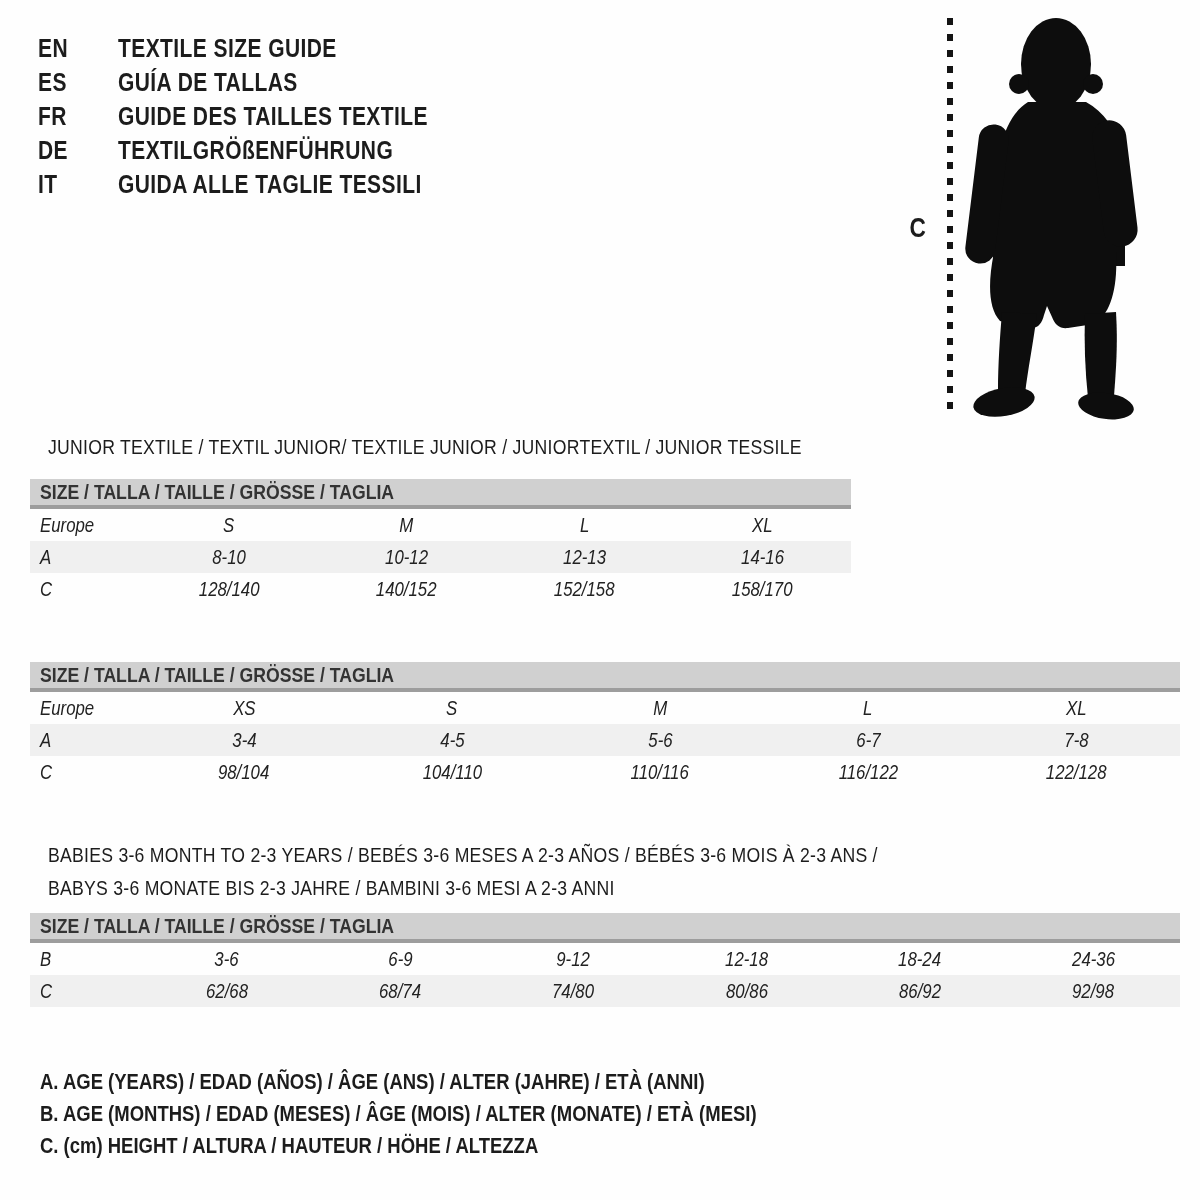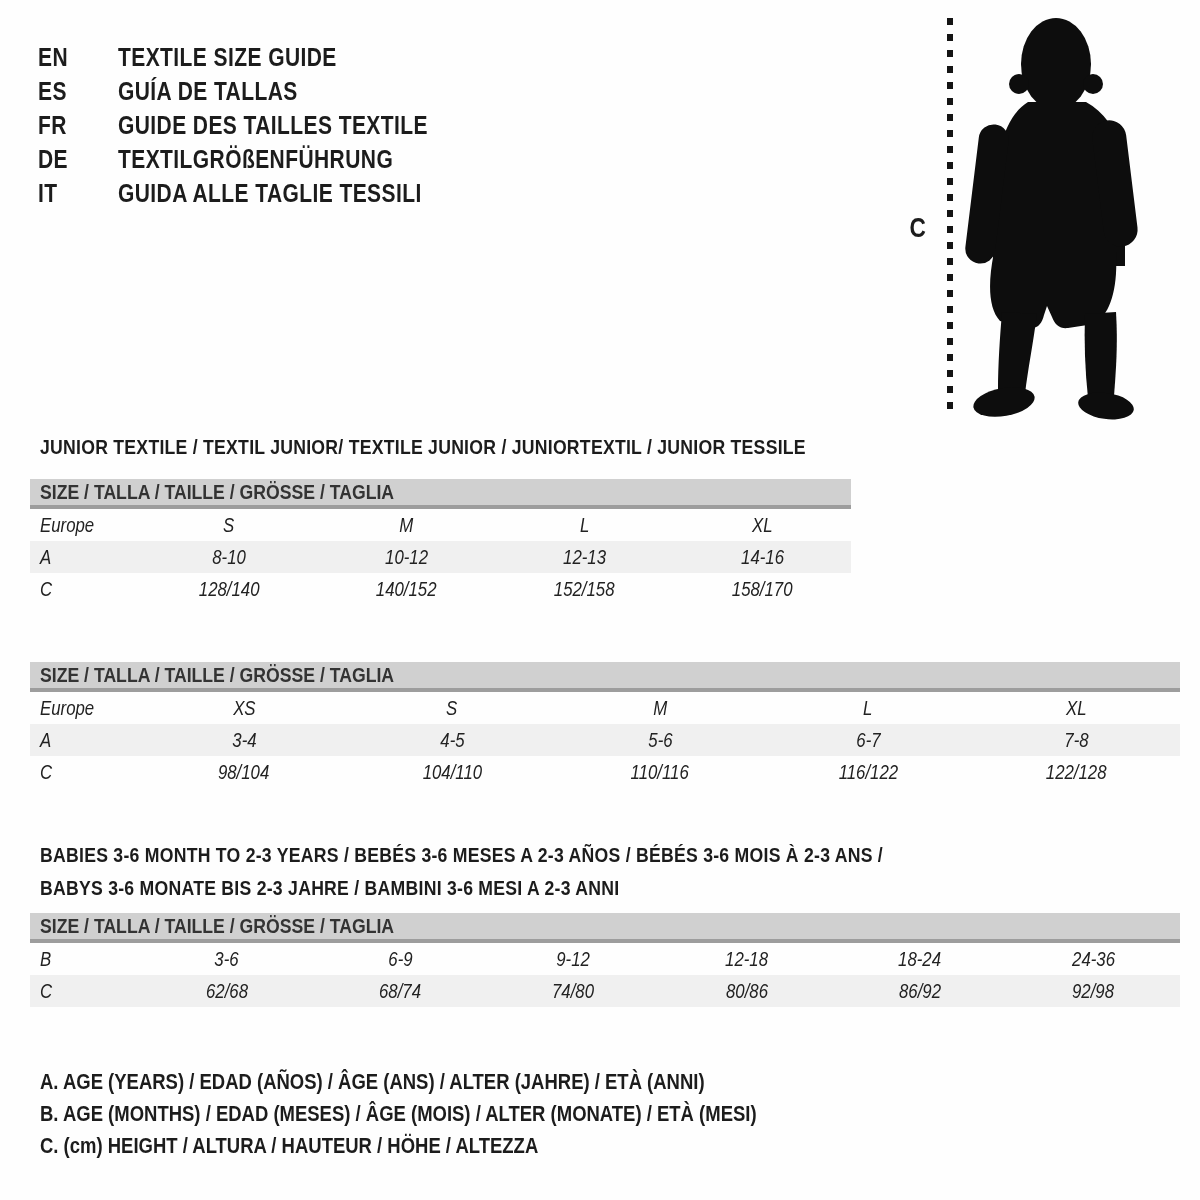--- a/index.html
+++ b/index.html
@@ -5,35 +5,35 @@
   html,body { margin:0; padding:0; background:#ffffff; }
   .page {
     position:relative; width:1200px; height:1200px; background:#fefefe;
     font-family:"Liberation Sans", sans-serif; color:#1c1c1c; overflow:hidden;
   }
   
   .cx  { display:inline-block; transform:scaleX(0.84); transform-origin:50% 50%; white-space:nowrap; }
   .cxl { display:inline-block; transform:scaleX(0.84); transform-origin:0 50%;  white-space:nowrap; }
 
   
-  .lang-block { position:absolute; left:38px; top:40px; }
+  .lang-block { position:absolute; left:38px; top:31px; }
   .lang-row   { display:flex; height:34px; align-items:center; font-weight:bold; font-size:25px; letter-spacing:0.5px; }
   .lang-code  { width:80px; }
 
   
   .measure-line {
     position:absolute; left:947px; top:18px; width:6px; height:400px;
     background:repeating-linear-gradient(to bottom,#141414 0 7px,transparent 7px 16px);
   }
   .measure-label { position:absolute; left:908px; top:213px; font-weight:bold; font-size:27px; }
   .silhouette { position:absolute; left:958px; top:14px; }
 
   
   .section { position:absolute; left:30px; }
-  .section-title { margin-left:10px; font-weight:bold; font-size:21px; line-height:24px; letter-spacing:0.3px; }
+  .section-title { margin-left:18px; font-weight:normal; font-size:21px; line-height:24px; letter-spacing:0.3px; }
   .section-title .subsz { font-size:14px; vertical-align:-3px; }
   .size-band {
     height:26px; background:#d0d0d0; border-bottom:4px solid #9d9d9d;
     display:flex; align-items:center; padding-left:10px;
     font-weight:bold; font-size:21px; color:#333333;
   }
   .trow { display:flex; align-items:center; height:32px; font-size:20px; color:#222222;font-style:italic; }
   .trow.shaded { background:#f0f0f0; }
   .tlabel { width:100px; padding-left:10px; text-align:left; }
   .tcell  { flex:1; text-align:center; }

